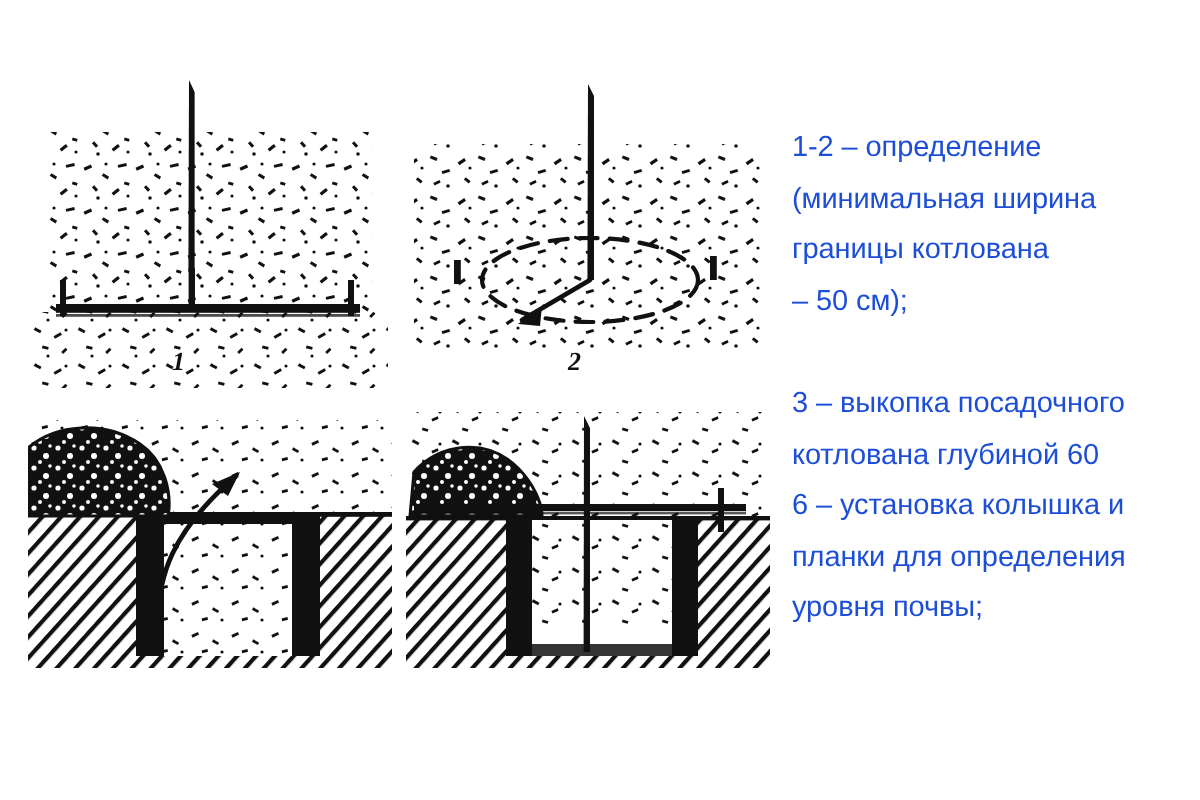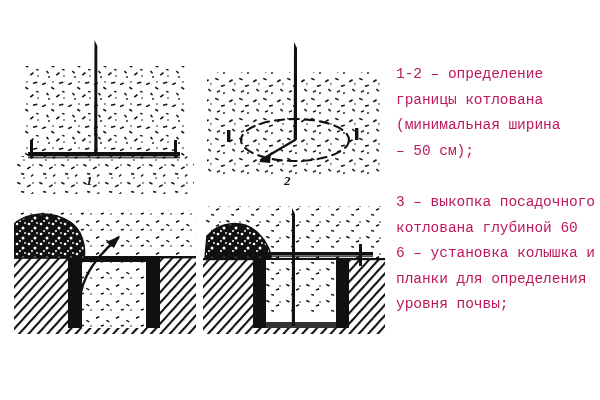--- a/index.html
+++ b/index.html
@@ -54,24 +54,24 @@
   #num-4 { left: 342px; top: 299px; }
 
   
   .caption-area {
     position: absolute;
     left: 396px;
     top: 62px;
     width: 196px;
   }
   .caption-block {
-    font-family: Liberation Mono, monospace;
+    font-family: Liberation Sans, sans-serif;
     font-size: 14.5px;
     line-height: 25.5px;
-    color: #be185d;
+    color: #1d4ed8;
     letter-spacing: -0.05px;
   }
   .caption-block + .caption-block {
     margin-top: 26px;
   }
   .caption-line { white-space: pre; }
 </style>
 </head>
 <body>
 
@@ -299,22 +299,22 @@
     <div class="panel-number" id="num-1">1</div>
     <div class="panel-number" id="num-2">2</div>
     <div class="panel-number" id="num-3">3</div>
     <div class="panel-number" id="num-4">4</div>
   </div>
 
   <div class="caption-area">
 
     <div class="caption-block">
       <div class="caption-line">1-2 – определение</div>
+      <div class="caption-line">(минимальная ширина</div>
       <div class="caption-line">границы котлована</div>
-      <div class="caption-line">(минимальная ширина</div>
       <div class="caption-line">– 50 см);</div>
     </div>
 
     <div class="caption-block">
       <div class="caption-line">3 – выкопка посадочного</div>
       <div class="caption-line">котлована глубиной 60</div>
       <div class="caption-line">6 – установка колышка и</div>
       <div class="caption-line">планки для определения</div>
       <div class="caption-line">уровня почвы;</div>
     </div>

